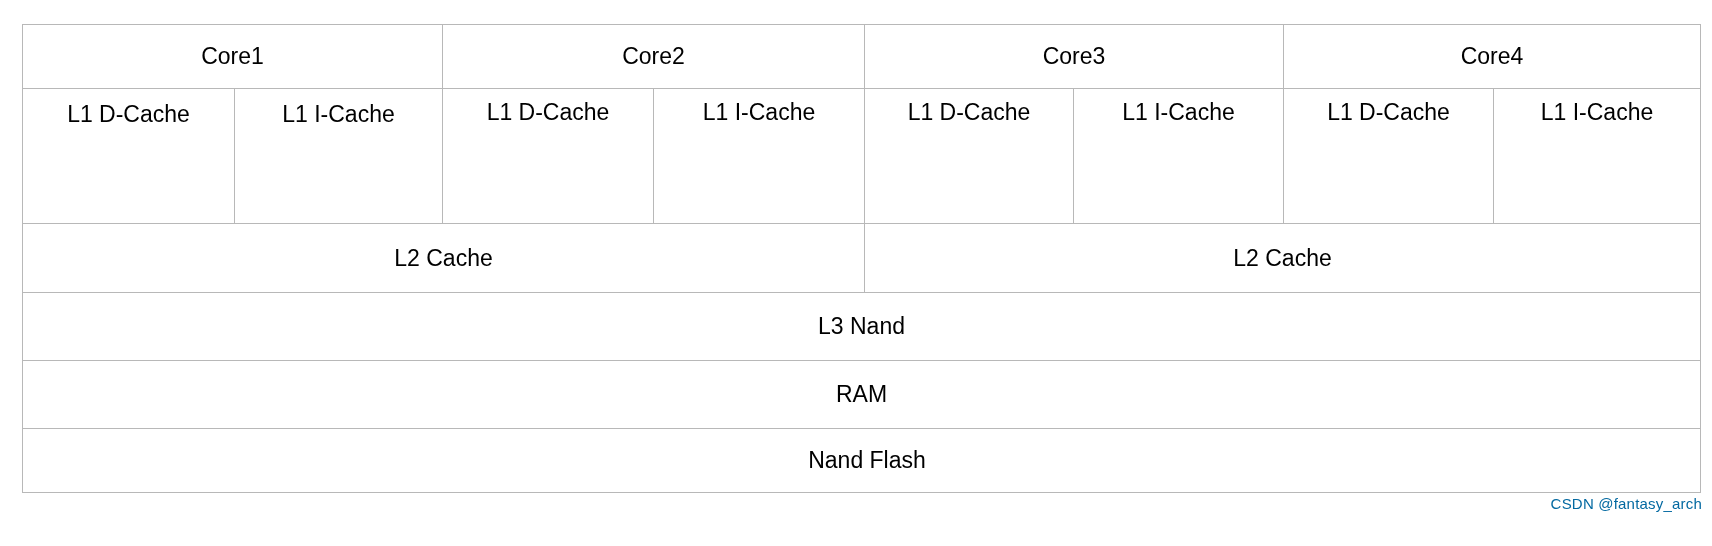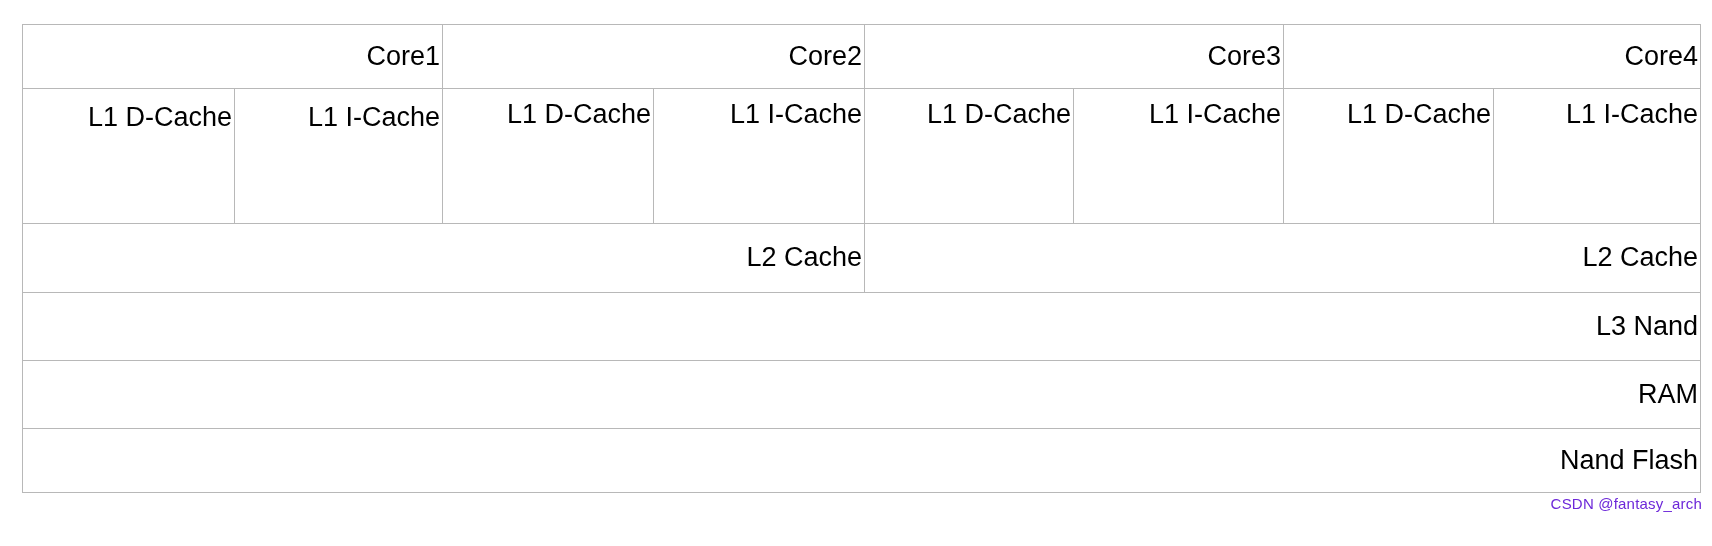--- a/index.html
+++ b/index.html
@@ -30,24 +30,24 @@
     height: 454px;
     border-collapse: collapse;
     table-layout: fixed;
   }
 
   .hierarchy-table td {
     border: 1px solid #b8b8b8;
     background: #ffffff;
     color: #000000;
     font-family: "Liberation Sans", sans-serif;
-    font-size: 27px;
+    font-size: 23px;
     font-weight: 400;
     line-height: 1.32;
-    text-align: right;
+    text-align: center;
     vertical-align: middle;
     padding: 0 2px;
     white-space: nowrap;
     overflow: visible;
   }
 
   
   tr.row-core      td { height: 63px;  }
   tr.row-l1        td { height: 126px; vertical-align: top; padding-top: 8px; margin-left: 8px; }
   tr.row-l2        td { height: 68px; margin-left: 11px;  }
@@ -62,21 +62,21 @@
     padding-top: 6px;
   }
 
   
   .watermark {
     position: absolute;
     right: 10px;
     bottom: 34px;
     font-family: "Liberation Sans", sans-serif;
     font-size: 15px;
-    color: #6d28d9;
+    color: #0369a1;
     letter-spacing: 0.2px;
     white-space: nowrap;
     user-select: none;
   }
 </style>
 </head>
 <body>
 
 <div id="stage">
 

